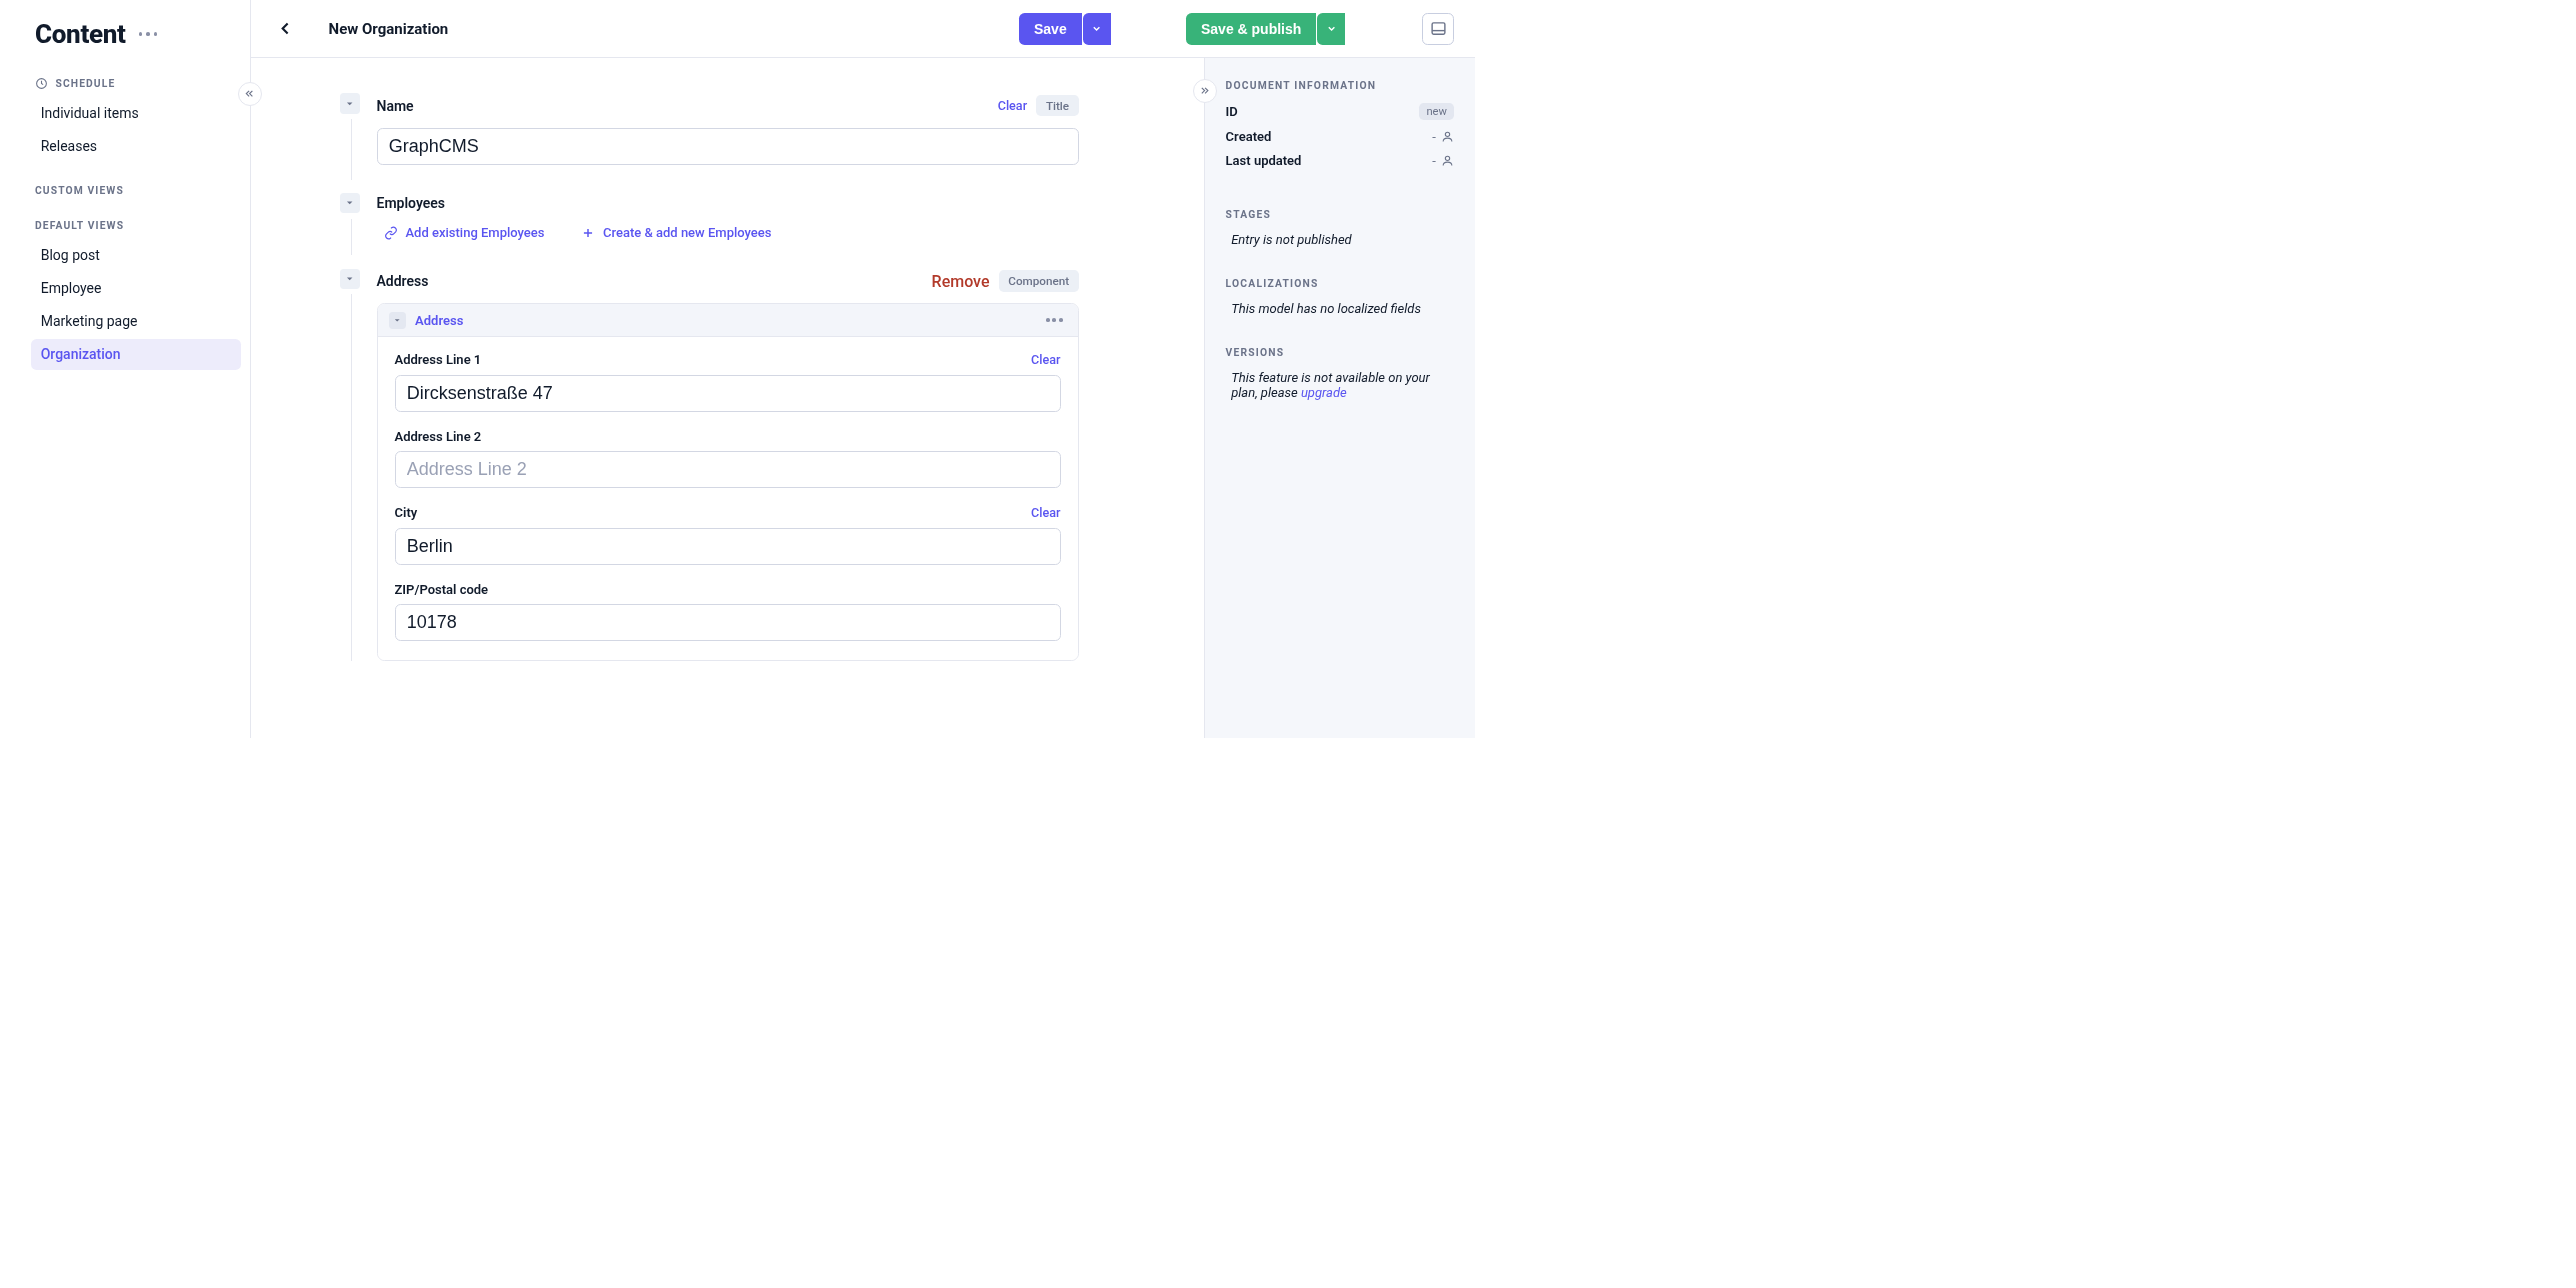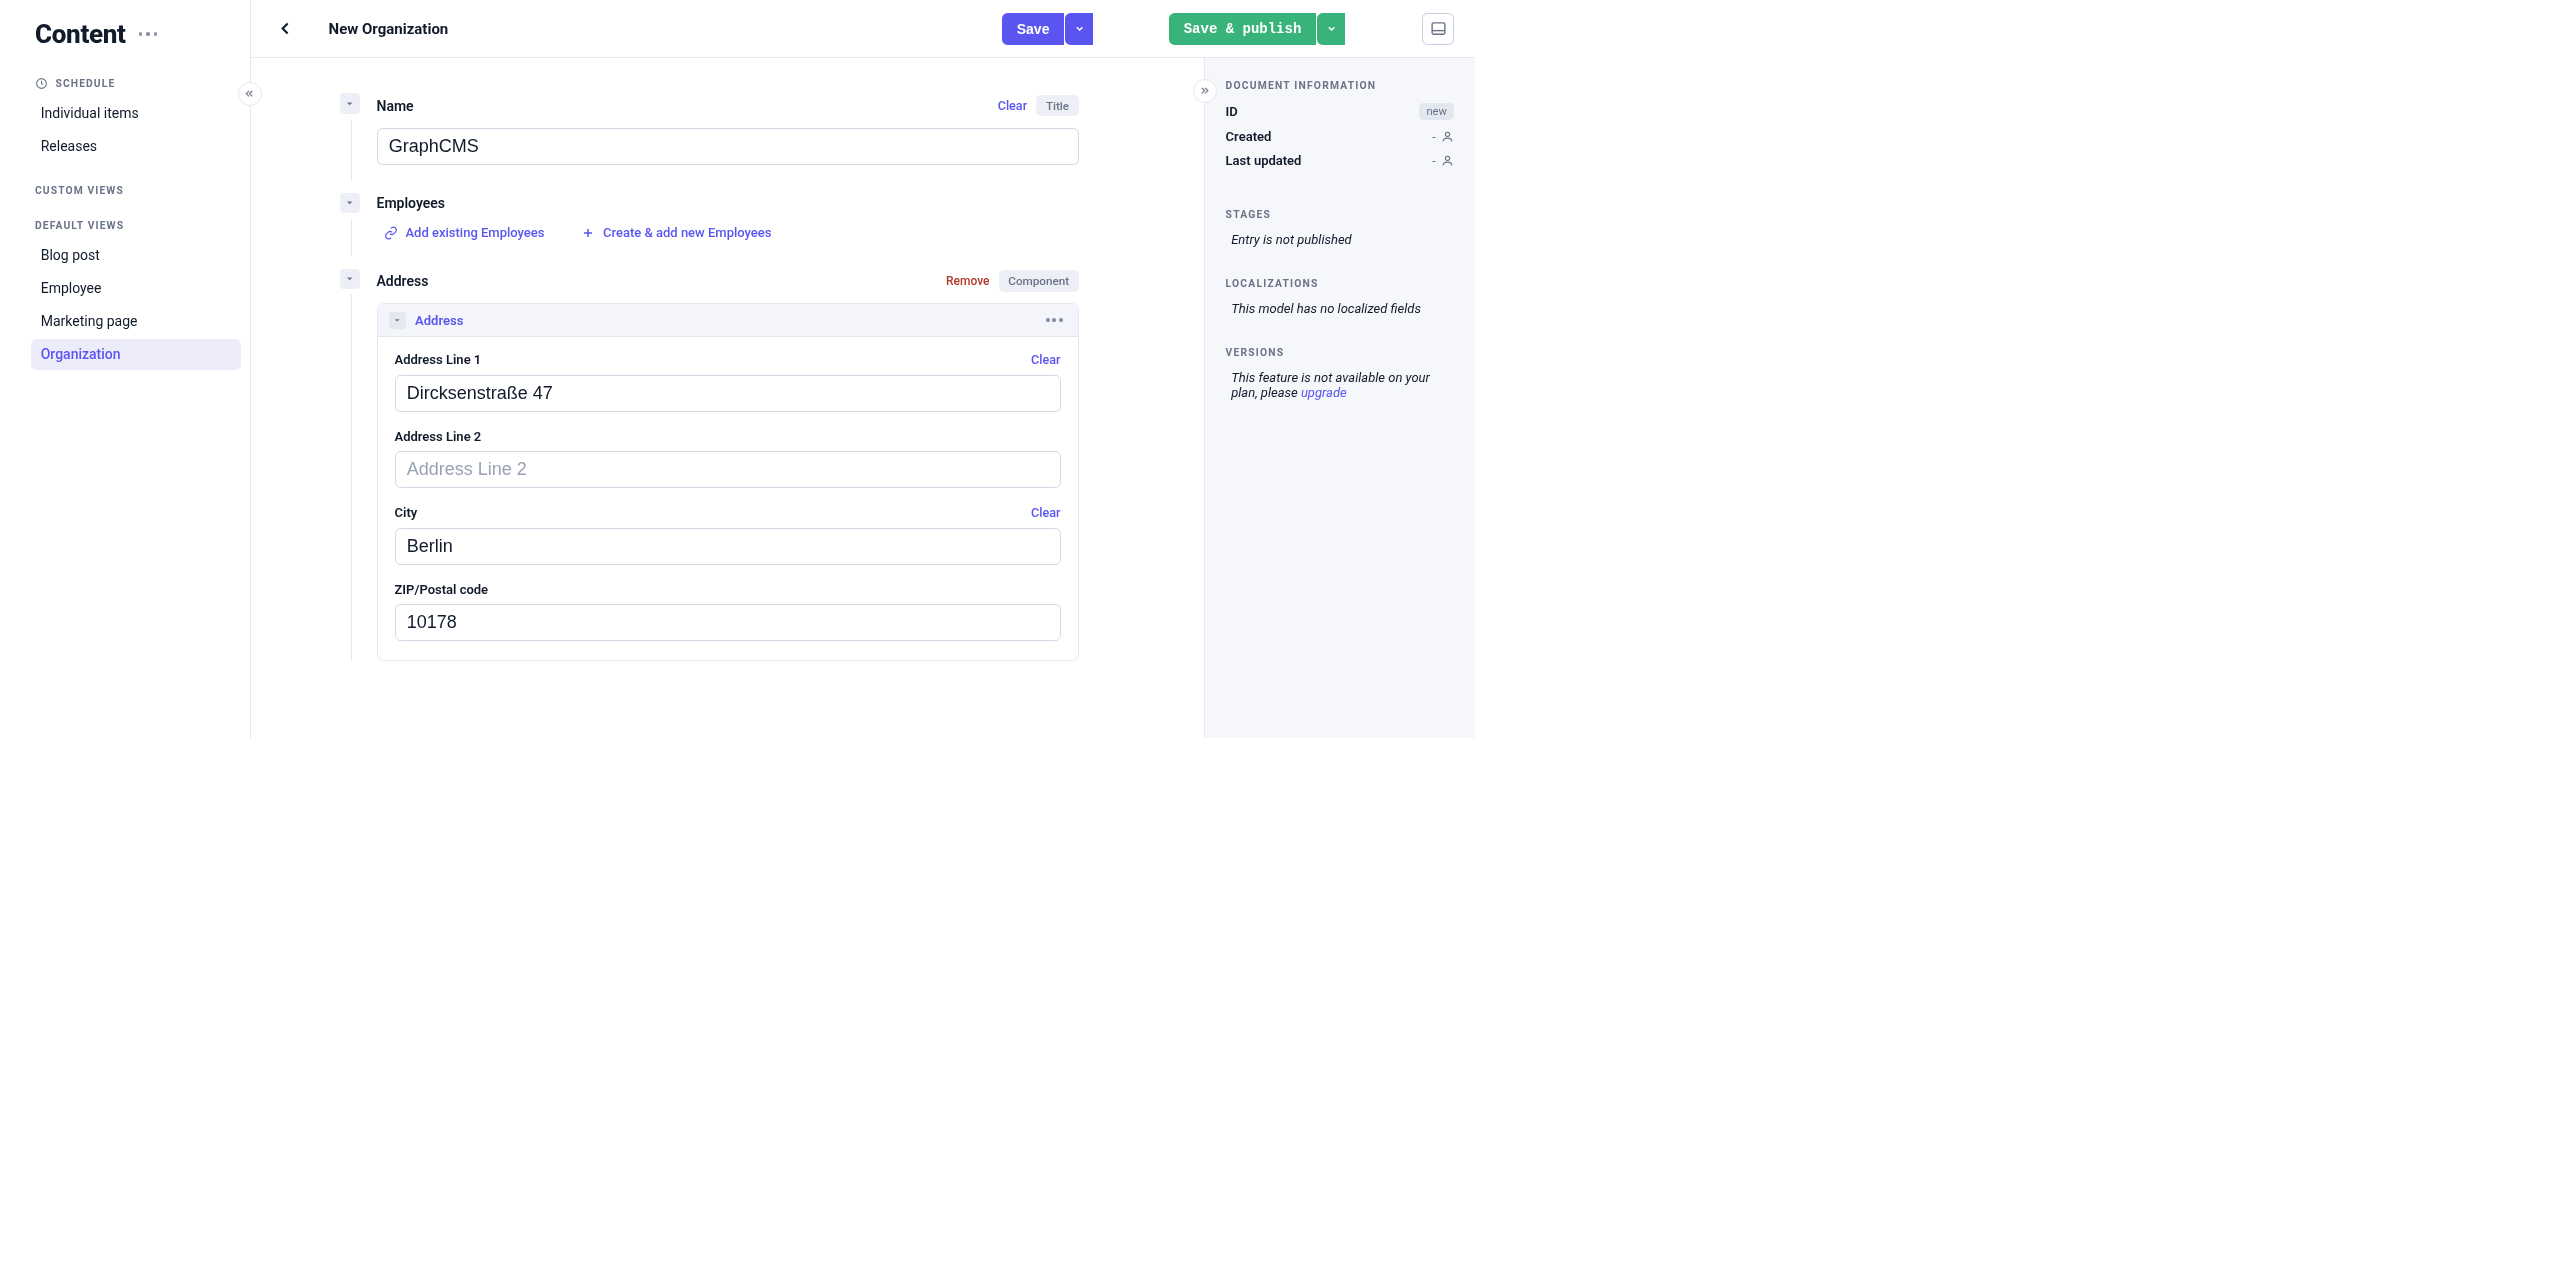--- a/index.html
+++ b/index.html
@@ -132,21 +132,21 @@
   }
   .btn-group { display: inline-flex; }
   .btn-group .btn { border-radius: 5.6px 0 0 5.6px; }
   .btn-chevron {
     width: 28px;
     border-radius: 0 5.6px 5.6px 0;
     padding: 0;
     margin-left: 0.9px;
   }
   .btn-purple, .btn-purple + .btn-chevron { background: var(--purple); }
-  .btn-green, .btn-green + .btn-chevron { background: var(--green); font-family: Liberation Mono, monospace; }
+  .btn-green, .btn-green + .btn-chevron { background: var(--green); }
   .btn-ghost-square {
     width: 32px; height: 32px;
     border: 1.4px solid #c8cee0;
     border-radius: 5.6px;
     display: inline-flex;
     align-items: center;
     justify-content: center;
     color: var(--muted);
     background: #fff;
     cursor: pointer;
@@ -205,21 +205,21 @@
   }
   .head-spacer { flex: 1; }
   .link-action {
     color: var(--purple);
     font-size: 12.6px;
     font-weight: 500;
     cursor: pointer;
   }
   .danger-action {
     color: var(--danger);
-    font-size: 12px;
+    font-size: 16px;
     font-weight: 500;
     cursor: pointer;
   }
   .pill {
     background: var(--pill);
     color: var(--muted);
     font-size: 11.7px;
     padding: 3.7px 9.4px;
     border-radius: 4.7px;
     font-weight: 500;

